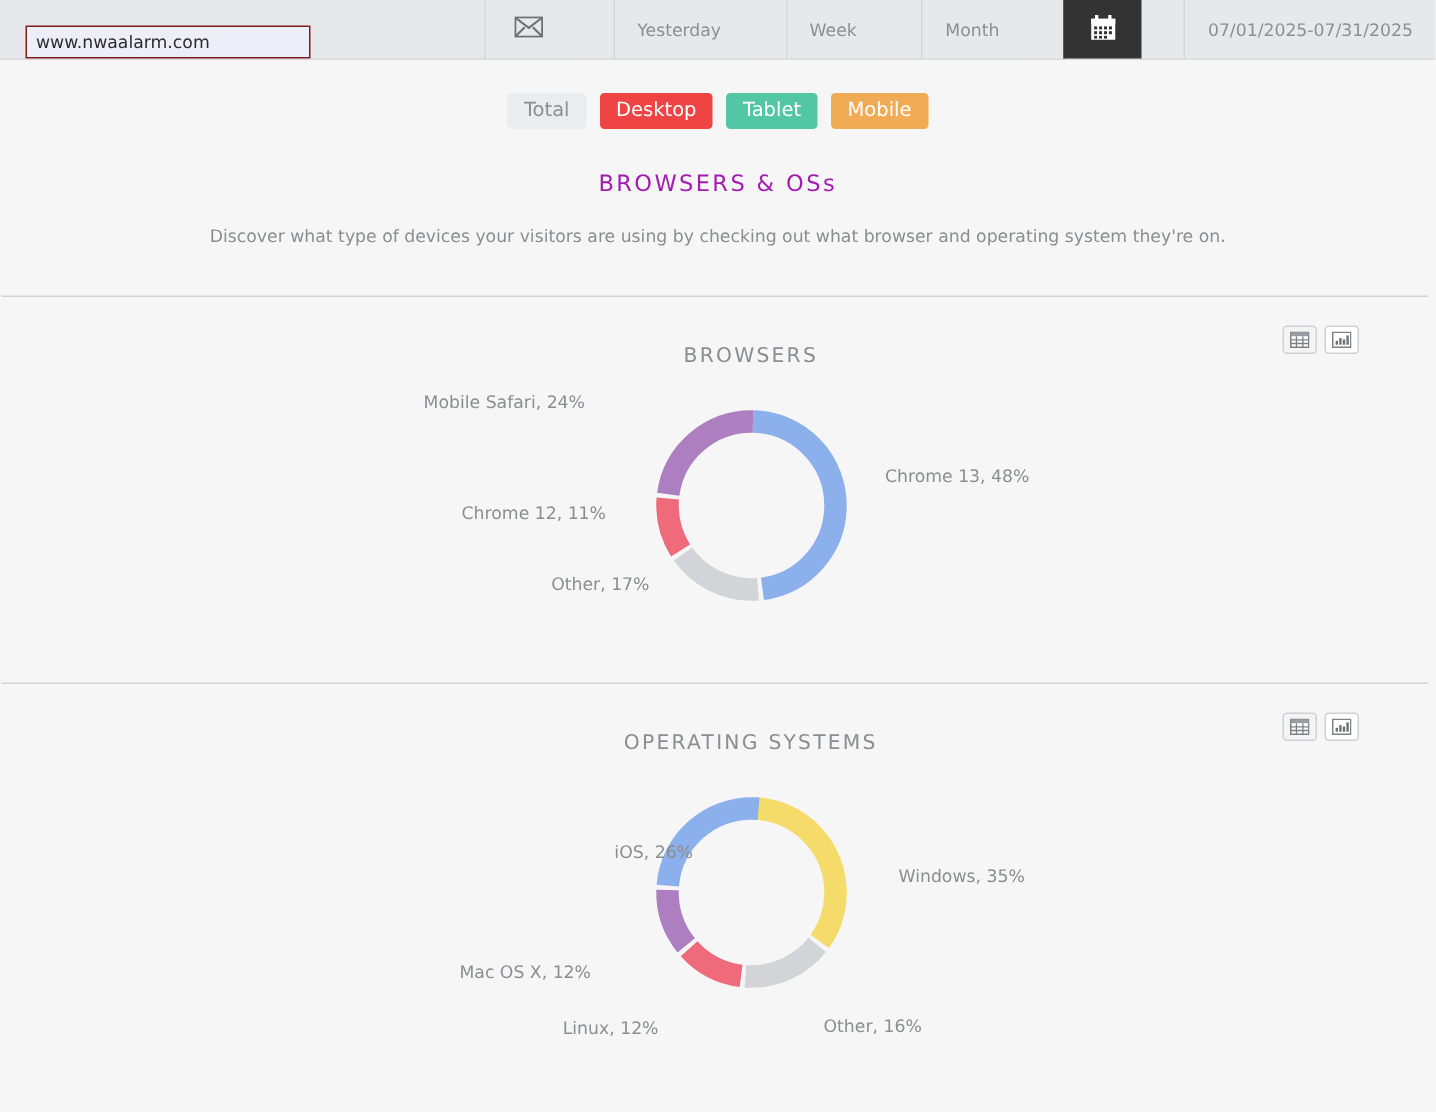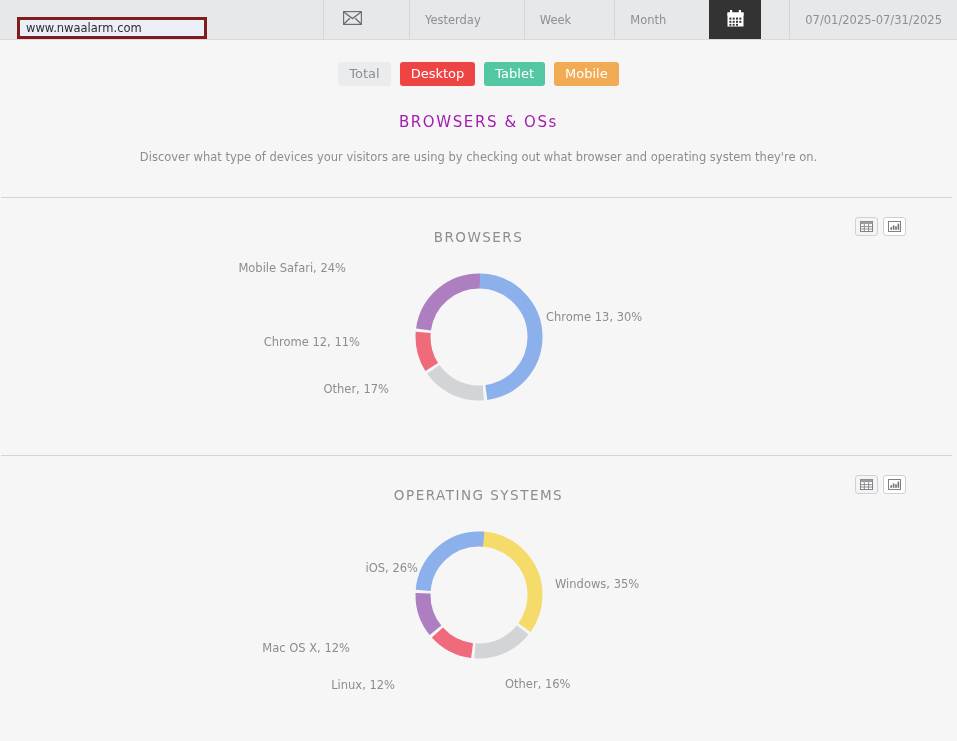--- a/index.html
+++ b/index.html
@@ -20,21 +20,21 @@
     display: flex;
     align-items: stretch;
   }
   .url-wrap {
     display: flex; align-items: center;
     padding-left: 17px;
   }
   .url-input {
     width: 190px;
     height: 22px;
-    border: 3px solid #7f1d1d;
+    border: 1px solid #7f1d1d;
     background: #eceef8;
     font-family: "DejaVu Sans", "Liberation Sans", sans-serif;
     font-size: 11.5px;
     color: #2c2c2c;
     padding: 0 6px;
     outline: none;
     margin-top: 16px;
   }
   .topbar-spacer { flex: 1; }
   .tb-btn {
@@ -97,21 +97,21 @@
   }
 
   .divider {
     height: 1px;
     background: #d3d4d6;
     margin: 0 5px 0 1px;
   }
   .sec-gap-top { height: 33px; }
 
   
-  .section { position: relative; }
+  .section { position: relative; padding-left: 44px; }
   .section-title {
     text-align: center;
     font-size: 13.5px;
     letter-spacing: 1.5px;
     color: #8b8d91;
     padding-top: 31px;
   }
   .view-toggle {
     position: absolute;
     right: 51px;
@@ -261,21 +261,21 @@
 
           <circle r="56" fill="none" stroke="#d2d4d8" stroke-width="15" stroke-dasharray="57.8 294" stroke-dashoffset="-170.2" transform="rotate(-89)"></circle>
 
           <circle r="56" fill="none" stroke="#ef6b7c" stroke-width="15" stroke-dasharray="36.3 315.5" stroke-dashoffset="-230.9" transform="rotate(-89)"></circle>
 
           <circle r="56" fill="none" stroke="#ad7fc0" stroke-width="15" stroke-dasharray="81.6 270.2" stroke-dashoffset="-270.1" transform="rotate(-89)"></circle>
         </g>
       </svg>
     </div>
 
-    <div class="lbl r" style="left:546px; top:65px;">Chrome 13, 30%</div>
+    <div class="lbl r" style="left:546px; top:65px;">Chrome 13, 48%</div>
     <div class="lbl l" style="left:289px; top:137px; width:100px;">Other, 17%</div>
     <div class="lbl l" style="left:229px; top:90px; width:100px;margin-left:31px;">Chrome 12, 11%</div>
     <div class="lbl l" style="left:236px; top:16px; width:110px;">Mobile Safari, 24%</div>
   </div>
 </div>
 
 <div class="divider"></div>
 
 <div class="section">
   <div class="section-title">OPERATING SYSTEMS</div>

